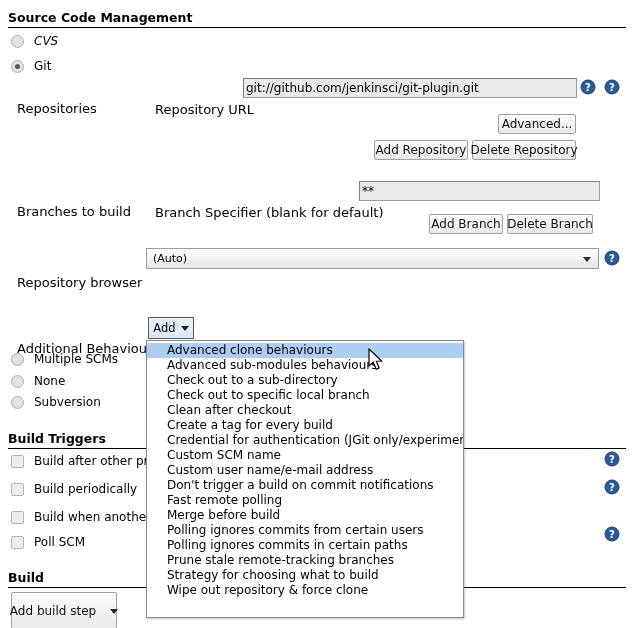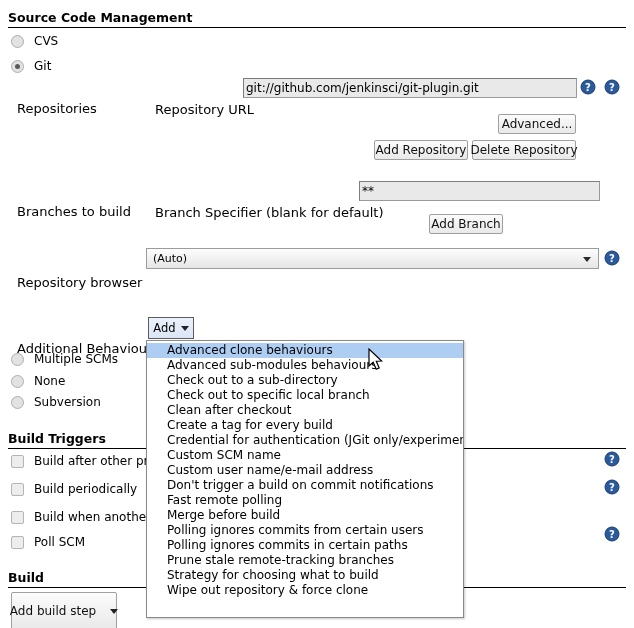--- a/index.html
+++ b/index.html
@@ -199,21 +199,21 @@
     pointer-events: none;
   }
 </style>
 </head>
 <body>
 
 <div id="page">
 
   <div class="section-head" style="top:10px;">Source Code Management</div>
 
-  <div class="radio-row" style="left:11px; top:34px;">
+  <div class="radio-row" style="left:11px; top:34px;font-style:italic;">
     <span class="radio"></span>
     <span class="rl">CVS</span>
   </div>
 
   <div class="radio-row" style="left:11px; top:59px;">
     <span class="radio checked"></span>
     <span class="rl">Git</span>
   </div>
 
   <div class="lbl" style="left:17px; top:78px;">Repositories</div>
@@ -233,20 +233,21 @@
   <div class="btn" style="left:498px; top:114px; width:78px; height:20px;">Advanced...</div>
 
   <div class="btn" style="left:374px; top:140px; width:94px; height:20px;">Add Repository</div>
   <div class="btn" style="left:472px; top:140px; width:104px; height:20px;">Delete Repository</div>
 
   <div class="lbl" style="left:17px; top:181px;">Branches to build</div>
   <div class="lbl" style="left:155px; top:182px;">Branch Specifier (blank for default)</div>
   <input class="txt" style="left: 359px; top: 181px; width: 241px; height: 20px;" value="**">
 
   <div class="btn" style="left:429px; top:214px; width:74px; height:20px;">Add Branch</div>
+  <div class="btn" style="left:507px; top:214px; width:86px; height:20px;">Delete Branch</div>
 
   <div class="lbl" style="left:17px; top:252px;">Repository browser</div>
   <div class="sel" style="left:146px; top:248px; width:453px; height:21px;">
     <span>(Auto)</span>
     <span class="arr"></span>
   </div>
   <svg class="help" style="left:604px; top:250px;" viewBox="0 0 16 16">
     <circle cx="8" cy="8" r="7" fill="#2a5a9c" stroke="#1b3e6e" stroke-width="1"></circle>
     <text x="8" y="12" font-size="10" font-weight="bold" fill="#ffffff" text-anchor="middle" font-family="DejaVu Sans, sans-serif">?</text>
   </svg>

